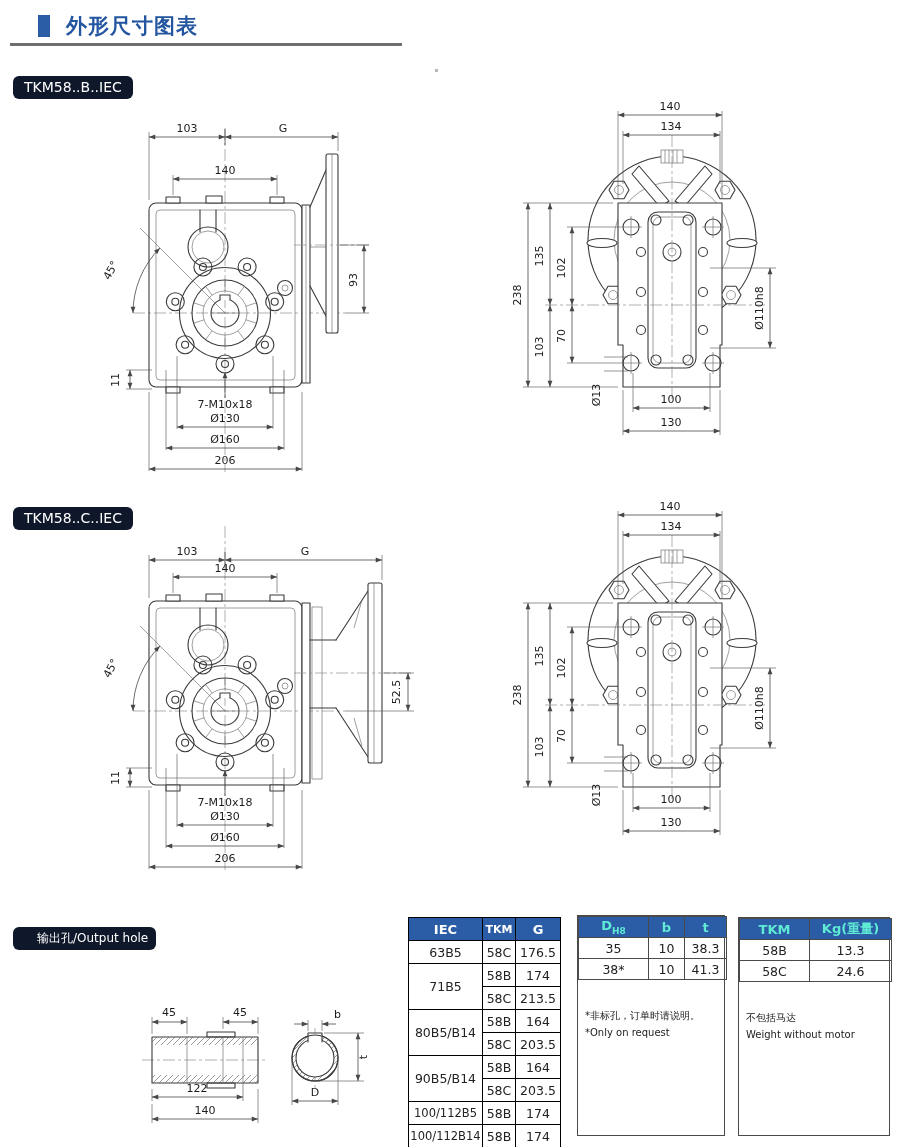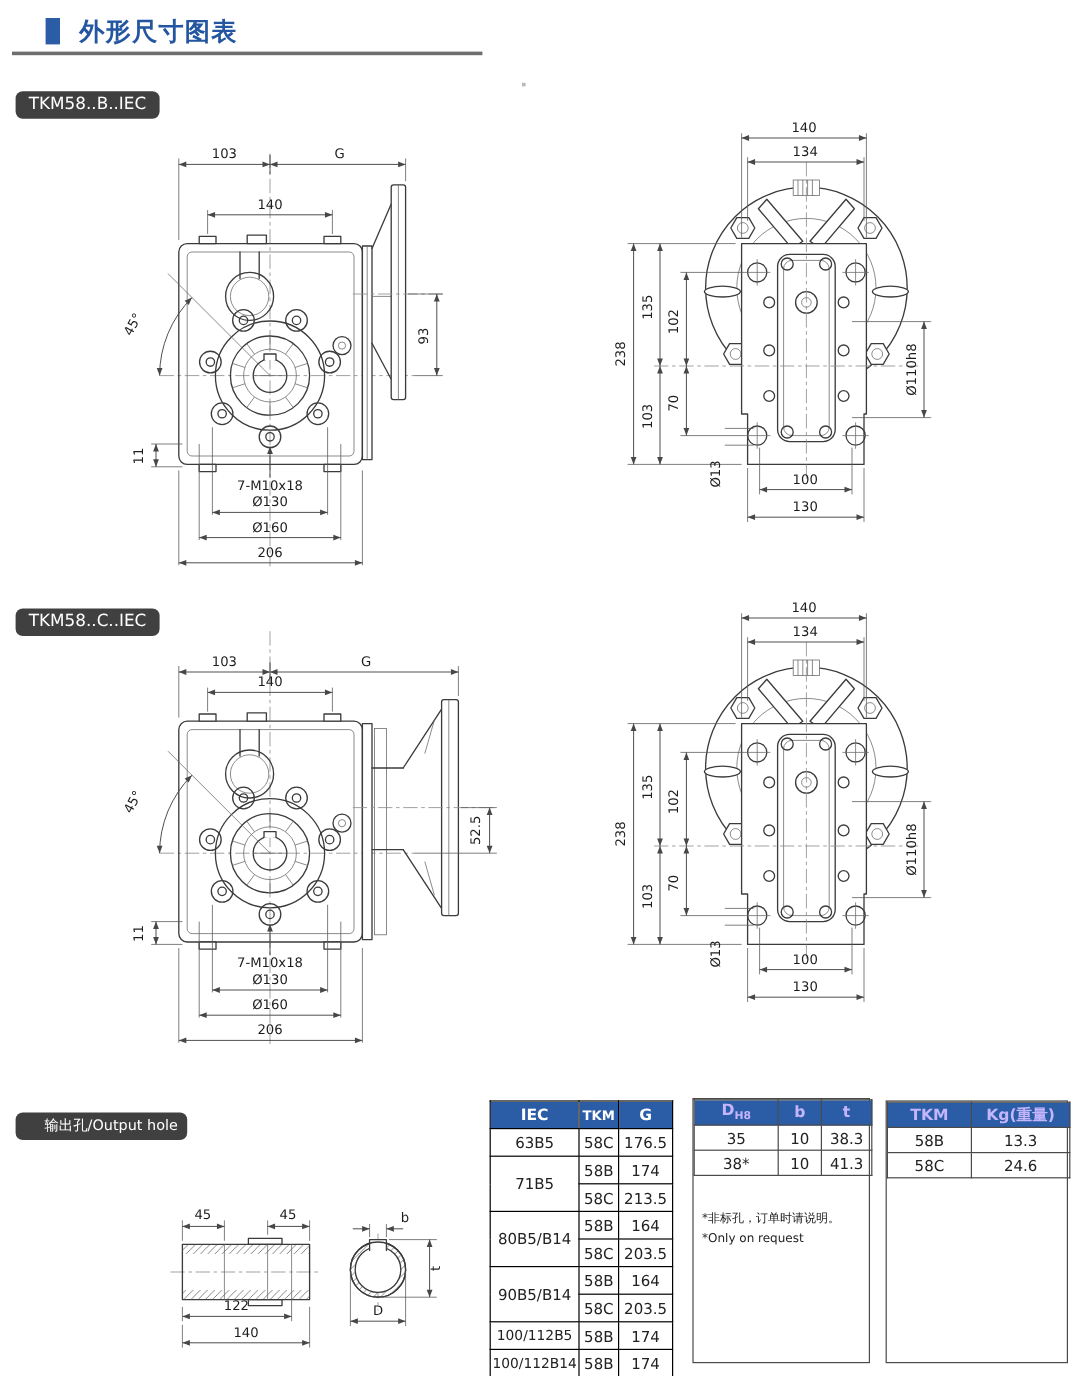--- a/index.html
+++ b/index.html
@@ -11,30 +11,30 @@
   .thin{fill:none;stroke:#6a6a6a;stroke-width:0.65;}
   .cl{fill:none;stroke:#8f8f8f;stroke-width:0.7;stroke-dasharray:12 3 3 3;}
   .dim{fill:none;stroke:#474747;stroke-width:0.8;}
   .wit{fill:none;stroke:#5a5a5a;stroke-width:0.65;}
   text{font-family:"DejaVu Sans","Liberation Sans",sans-serif;font-size:11px;fill:#1c1c1c;}
   .ttl{position:absolute;left:10px;top:12px;display:flex;align-items:center;gap:16px;z-index:2;margin-left:28px;}
   .bullet{width:12px;height:22px;background:#2b5ca6;}
   .ttl h1{margin:0;font-size:21px;font-weight:600;color:#2355a0;letter-spacing:1px;}
   .rule{position:absolute;left:10px;top:43px;width:392px;height:2.5px;background:#6e6e6e;z-index:2;}
   .speck{position:absolute;left:435px;top:69px;width:3px;height:3px;background:#b9b9b9;z-index:2;}
-  .badge{position:absolute;background:#404040;color:#fff;border-radius:6px;height:23px;
+  .badge{position:absolute;background:#0f172a;color:#fff;border-radius:6px;height:23px;
          line-height:23px;padding:0 11px;font-size:14px;z-index:2;white-space:nowrap;}
   .badge.small{font-size:12px;padding:0 8px;}
   .t{position:absolute;border-collapse:collapse;table-layout:fixed;font-size:12.5px;color:#222;
      text-align:center;z-index:2;background:#fff;}
   .t th{background:#2b5ca6;color:#fff;font-weight:600;font-size:13px;}
   .t td,.t th{border:1px solid #000000;height:22px;padding:0 1px;overflow:hidden;white-space:nowrap;}
   .nbox{position:absolute;border:1px solid #4a4a4a;background:#fff;z-index:2;box-sizing:border-box;}
   .nbox table{border-collapse:collapse;width:100%;table-layout:fixed;font-size:12.5px;color:#222;text-align:center;}
-  .nbox th{background:#2b5ca6;color:#c4b5fd;font-weight:600;font-size:13px;}
+  .nbox th{background:#2b5ca6;color:#5eead4;font-weight:600;font-size:13px;}
   .nbox td,.nbox th{border:1px solid #4a4a4a;height:20px;padding:0;}
   .nbox sub{font-size:9px;}
   .note{padding:28px 7px 0 7px;text-align:left;font-size:10px;color:#222;line-height:1.65;}
 </style>
 </head>
 <body>
 
 <div id="page">
 
   <div class="ttl">
@@ -443,15 +443,19 @@
         <tr>
           <td>58B</td>
           <td>13.3</td>
         </tr>
         <tr>
           <td>58C</td>
           <td>24.6</td>
         </tr>
       </tbody>
     </table>
+    <div class="note">
+      <div>不包括马达</div>
+      <div>Weight without motor</div>
+    </div>
   </div>
 
 </div>
 
 </body></html>

